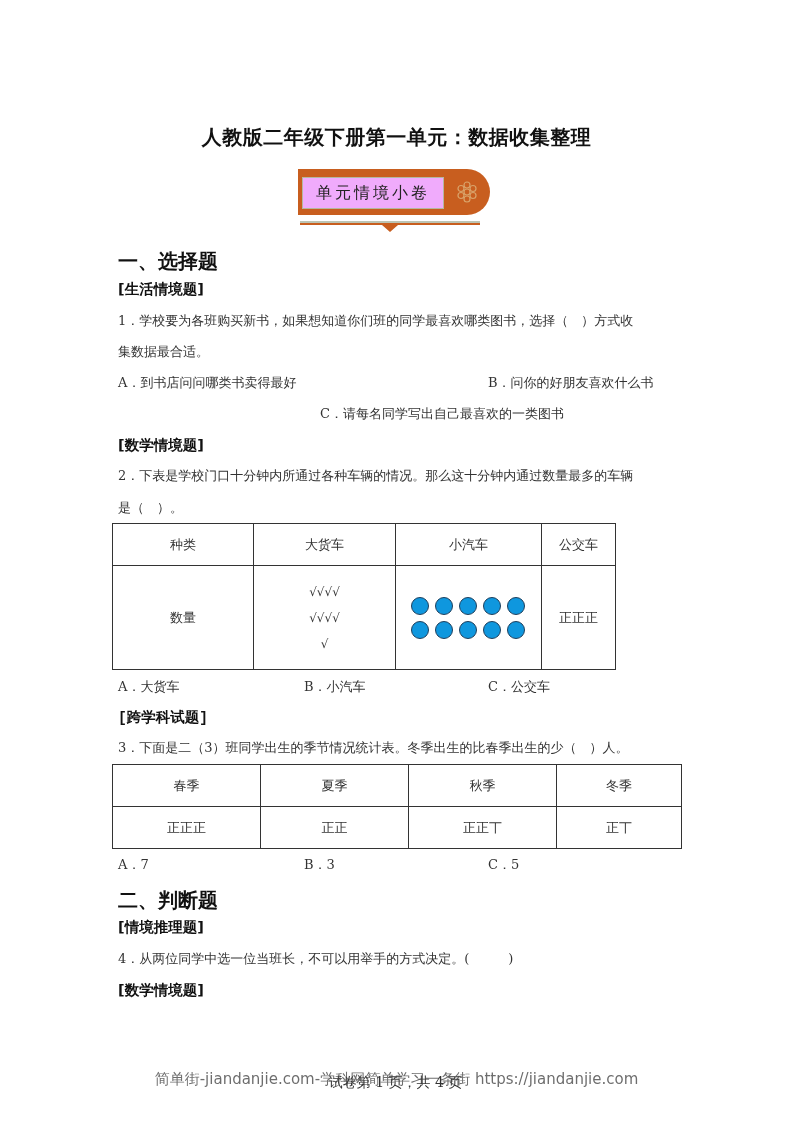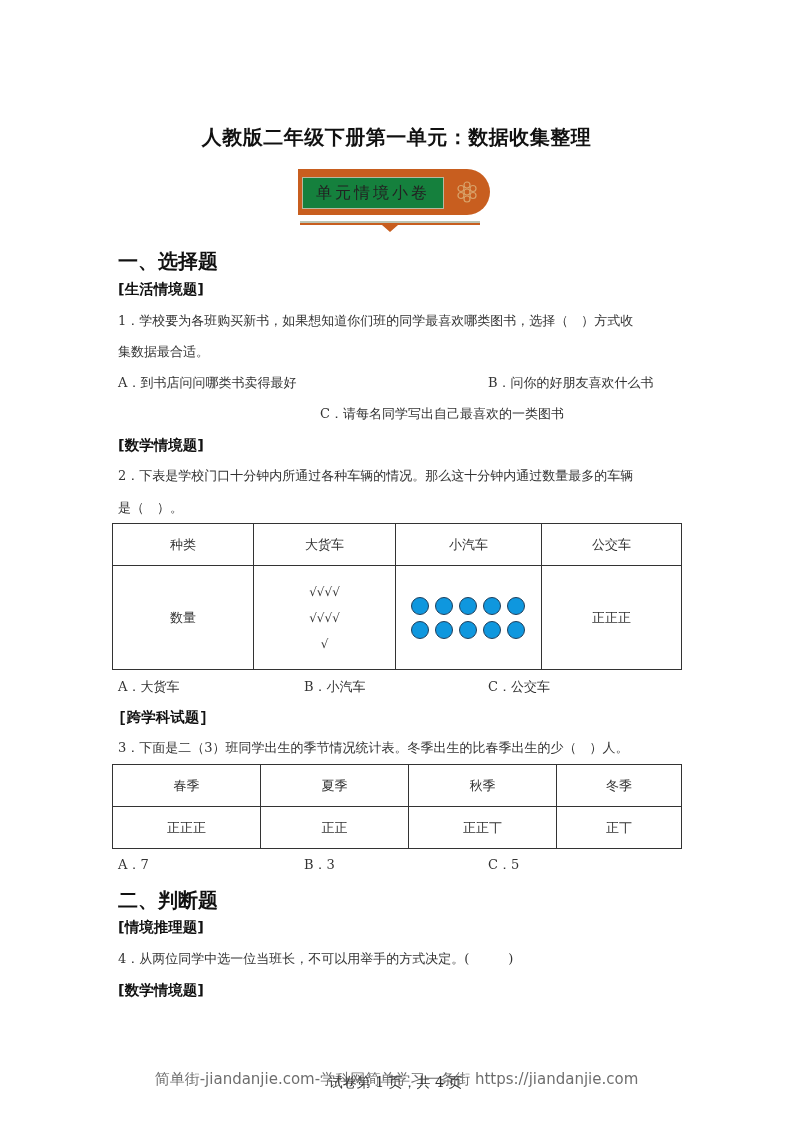--- a/index.html
+++ b/index.html
@@ -3,21 +3,21 @@
 <meta charset="utf-8">
 <style>
   html, body { margin: 0; padding: 0; background: #ffffff; }
   body { width: 793px; height: 1122px; position: relative; overflow: hidden;
          font-family: "DejaVu Serif", "Liberation Serif", serif; color: #222; }
   .title { position: absolute; top: 124px; left: 0; width: 793px; text-align: center;
            font-family: "DejaVu Sans", sans-serif; font-weight: bold; font-size: 20px; letter-spacing: 0.5px; color:#111; }
   .banner { position: absolute; top: 169px; left: 298px; width: 195px; height: 48px; }
   .banner .orange { position: absolute; left: 0; top: 0; width: 192px; height: 46px; background: #c85e1f;
                     border-radius: 0 24px 24px 0; }
-  .banner .label-box { position: absolute; left: 4px; top: 8px; width: 140px; height: 30px; background: #15803d;
+  .banner .label-box { position: absolute; left: 4px; top: 8px; width: 140px; height: 30px; background: #f0abfc;
                        border: 1px solid #b5b9a0; display:flex; align-items:center; justify-content:center;
                        font-family: "DejaVu Serif", serif; font-size: 16px; letter-spacing: 3px; color:#222; }
   .banner .emblem { position: absolute; left: 156px; top: 10px; width: 26px; height: 26px; }
   .banner-arrow { position: absolute; top: 221px; left: 300px; width: 180px; height: 12px; }
   .h1 { position: absolute; left: 118px; font-family: "DejaVu Sans", sans-serif; font-weight: bold; font-size: 20px; color:#111; }
   .tag { position: absolute; left: 118px; font-family: "DejaVu Sans", sans-serif; font-weight: bold; font-size: 14.5px; color:#111; }
   .p { position: absolute; font-size: 13px; color:#333; white-space: nowrap; }
   table.grid { position: absolute; border-collapse: collapse; font-size: 13px; color:#333; }
   table.grid td { border: 1px solid #333; text-align: center; vertical-align: middle; padding: 0; }
   .ticks { line-height: 26px; font-size: 12px; }
@@ -57,21 +57,21 @@
 <div class="p" style="left:118px; top:312px;">1．学校要为各班购买新书，如果想知道你们班的同学最喜欢哪类图书，选择（　）方式收</div>
 <div class="p" style="left:118px; top:343px;">集数据最合适。</div>
 <div class="p" style="left:118px; top:374px;">A．到书店问问哪类书卖得最好</div>
 <div class="p" style="left:488px; top:374px;">B．问你的好朋友喜欢什么书</div>
 <div class="p" style="left:320px; top:405px;">C．请每名同学写出自己最喜欢的一类图书</div>
 
 <div class="tag" style="top:436px;">[数学情境题]</div>
 <div class="p" style="left:118px; top:467px;">2．下表是学校门口十分钟内所通过各种车辆的情况。那么这十分钟内通过数量最多的车辆</div>
 <div class="p" style="left:118px; top:499px;">是（　）。</div>
 
-<table class="grid" style="left:112px; top:523px; width:570px;">
+<table class="grid" style="left:112px; top:523px; width:504px;">
   <tbody>
       <tr style="height:42px;">
     <td style="width:140px;">种类</td>
     <td style="width:141px;">大货车</td>
     <td style="width:145px;">小汽车</td>
     <td>公交车</td>
   </tr>
   <tr style="height:104px;">
     <td>数量</td>
     <td>

